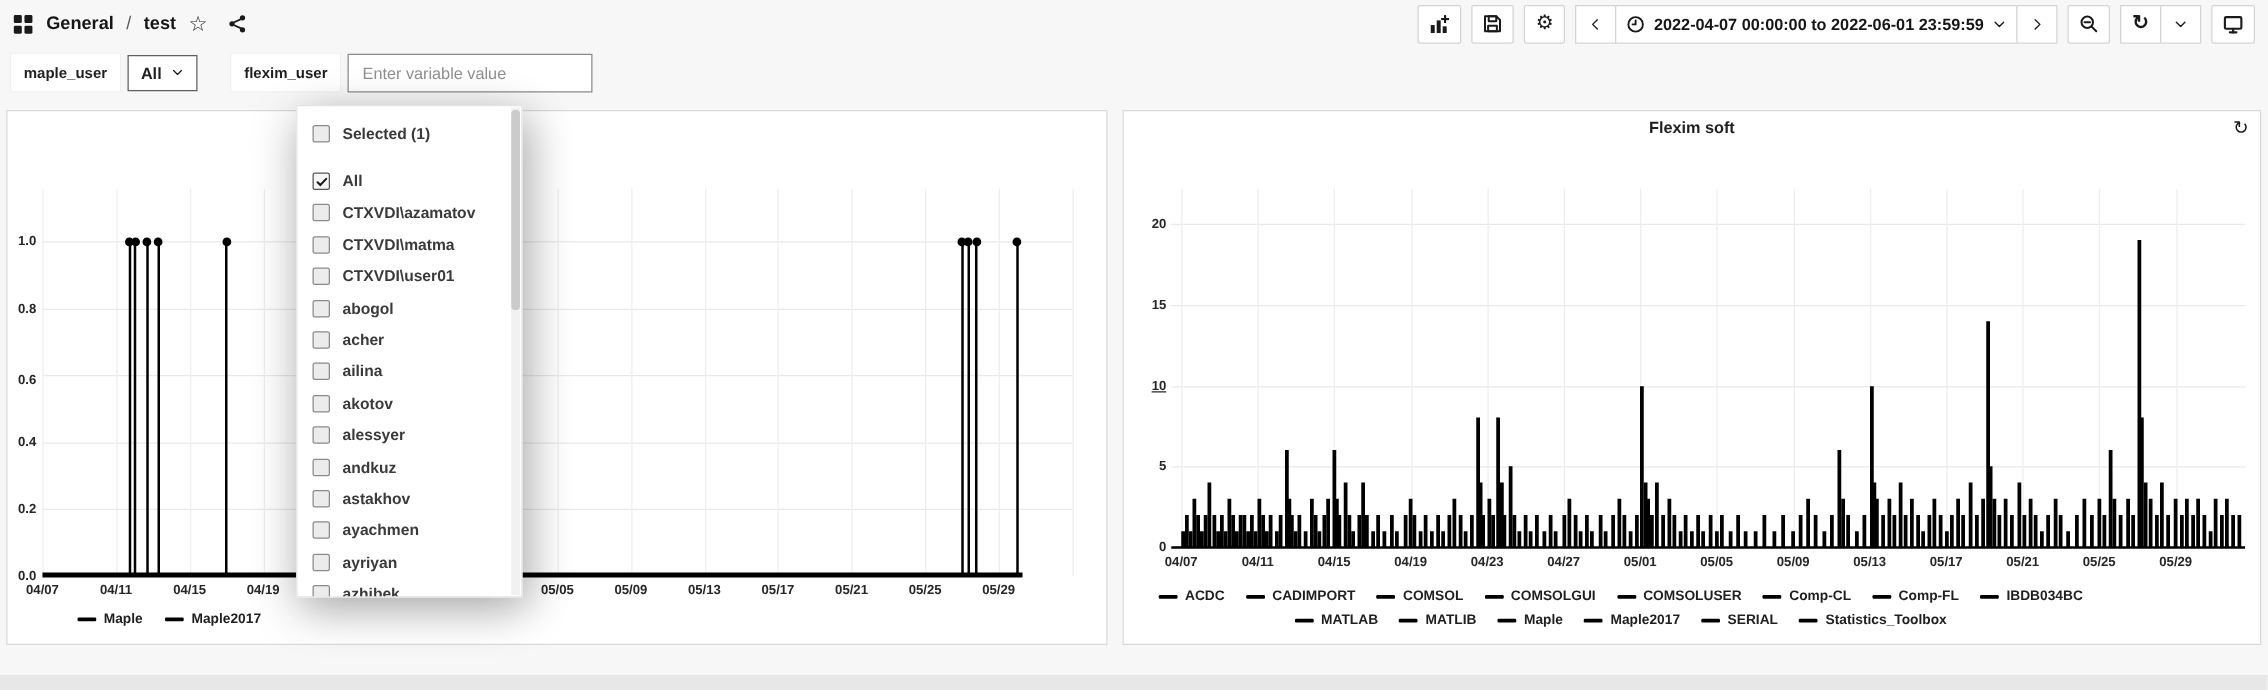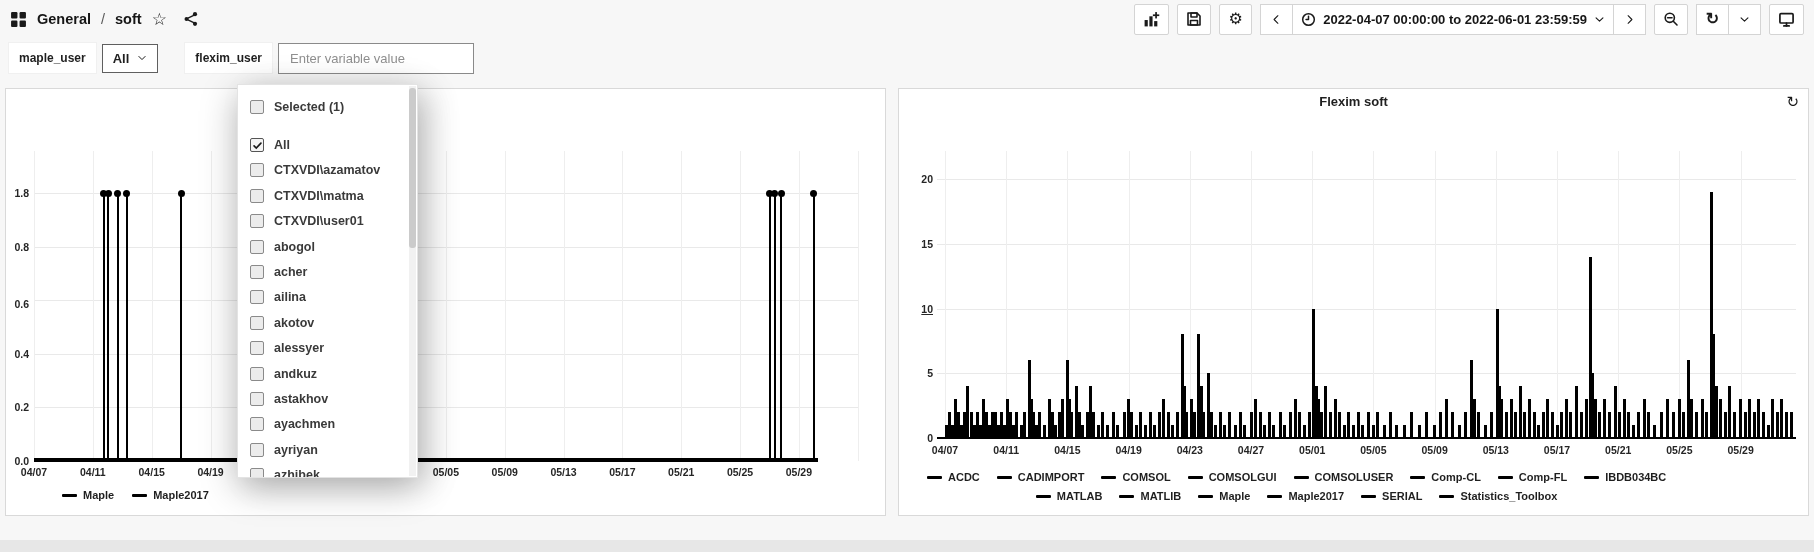--- a/index.html
+++ b/index.html
@@ -78,21 +78,21 @@
     <span class="glyph">
       <svg class="ic fill" width="17" height="17" viewBox="0 0 16 16">
           <rect x="1" y="1" width="6" height="6" rx="1"></rect>
           <rect x="9" y="1" width="6" height="6" rx="1"></rect>
           <rect x="1" y="9" width="6" height="6" rx="1"></rect>
           <rect x="9" y="9" width="6" height="6" rx="1"></rect>
         </svg>
     </span>
     <span class="crumb">General</span>
     <span class="crumb crumb-sep">/</span>
-    <span class="crumb">soft</span>
+    <span class="crumb">test</span>
     <span class="glyph" style="font-size:17px;">☆</span>
     <span class="glyph" style="margin-left:6px;">
       <svg class="ic fill" width="16" height="16" viewBox="0 0 16 16">
           <circle cx="12" cy="3.2" r="2.1"></circle>
           <circle cx="3.6" cy="8" r="2.1"></circle>
           <circle cx="12" cy="12.8" r="2.1"></circle>
           <rect x="4.6" y="4.9" width="7" height="1.4" transform="rotate(-25 8 5.6)"></rect>
           <rect x="4.6" y="9.7" width="7" height="1.4" transform="rotate(25 8 10.4)"></rect>
         </svg>
     </span>
@@ -181,21 +181,21 @@
     </span>
   </span>
   <span class="var-label second">flexim_user</span>
   <input class="var-input" type="text" placeholder="Enter variable value" style="">
 </div>
 
 <section class="panel" id="left-panel">
   <div class="panel-title"></div>
   <div class="chart" id="left-chart">
       <div class="gridline-h" style="left: 28px; top: 104px; width: 824px;"></div>
-      <div class="axis-label" style="left: 0px; width: 23px; top: 98px; text-align: right;">1.8</div>
+      <div class="axis-label" style="left: 0px; width: 23px; top: 98px; text-align: right;">1.0</div>
       <div class="gridline-h" style="left: 28px; top: 157.6px; width: 824px;"></div>
       <div class="axis-label" style="left: 0px; width: 23px; top: 151.6px; text-align: right;">0.8</div>
       <div class="gridline-h" style="left: 28px; top: 211.2px; width: 824px;"></div>
       <div class="axis-label" style="left: 0px; width: 23px; top: 209px; text-align: right;">0.6</div>
       <div class="gridline-h" style="left: 28px; top: 264.8px; width: 824px;"></div>
       <div class="axis-label" style="left: 0px; width: 23px; top: 258.8px; text-align: right;">0.4</div>
       <div class="gridline-h" style="left: 28px; top: 318.4px; width: 824px;"></div>
       <div class="axis-label" style="left: 0px; width: 23px; top: 312.4px; text-align: right;">0.2</div>
       <div class="axis-label" style="left: 0px; width: 23px; top: 366px; text-align: right;">0.0</div>
       <div class="gridline-v" style="left: 28px; top: 62px; height: 310px;"></div>

